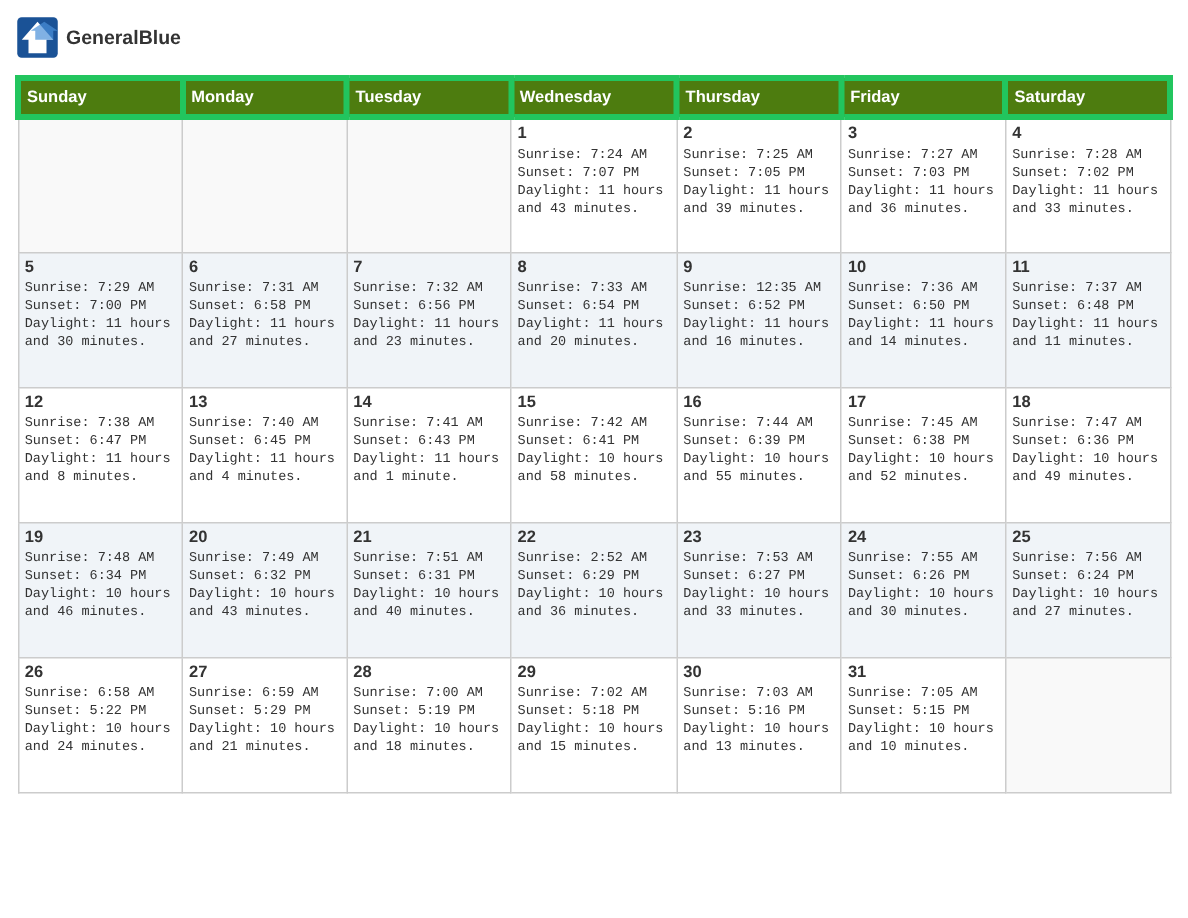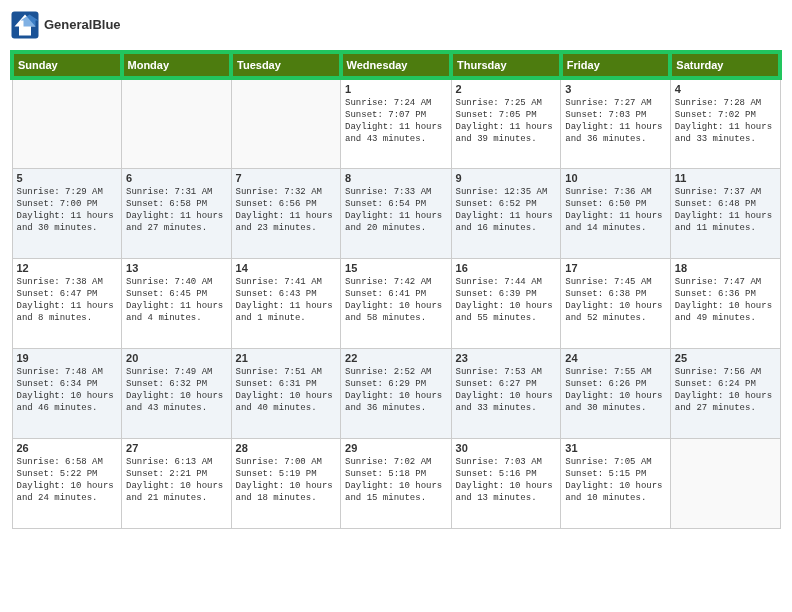--- a/index.html
+++ b/index.html
@@ -237,21 +237,21 @@
             <div class="day-info"><span>Sunrise: 7:56 AM</span><br><span>Sunset: 6:24 PM</span><br><span>Daylight: 10 hours and 27 minutes.</span></div>
           </td>
         </tr>
         <tr>
           <td>
             <div class="day-num">26</div>
             <div class="day-info"><span>Sunrise: 6:58 AM</span><br><span>Sunset: 5:22 PM</span><br><span>Daylight: 10 hours and 24 minutes.</span></div>
           </td>
           <td>
             <div class="day-num">27</div>
-            <div class="day-info"><span>Sunrise: 6:13 AM</span><br><span>Sunset: 2:21 PM</span><br><span>Daylight: 10 hours and 21 minutes.</span></div>
+            <div class="day-info"><span>Sunrise: 6:59 AM</span><br><span>Sunset: 5:29 PM</span><br><span>Daylight: 10 hours and 21 minutes.</span></div>
           </td>
           <td>
             <div class="day-num">28</div>
             <div class="day-info"><span>Sunrise: 7:00 AM</span><br><span>Sunset: 5:19 PM</span><br><span>Daylight: 10 hours and 18 minutes.</span></div>
           </td>
           <td>
             <div class="day-num">29</div>
             <div class="day-info"><span>Sunrise: 7:02 AM</span><br><span>Sunset: 5:18 PM</span><br><span>Daylight: 10 hours and 15 minutes.</span></div>
           </td>
           <td>

